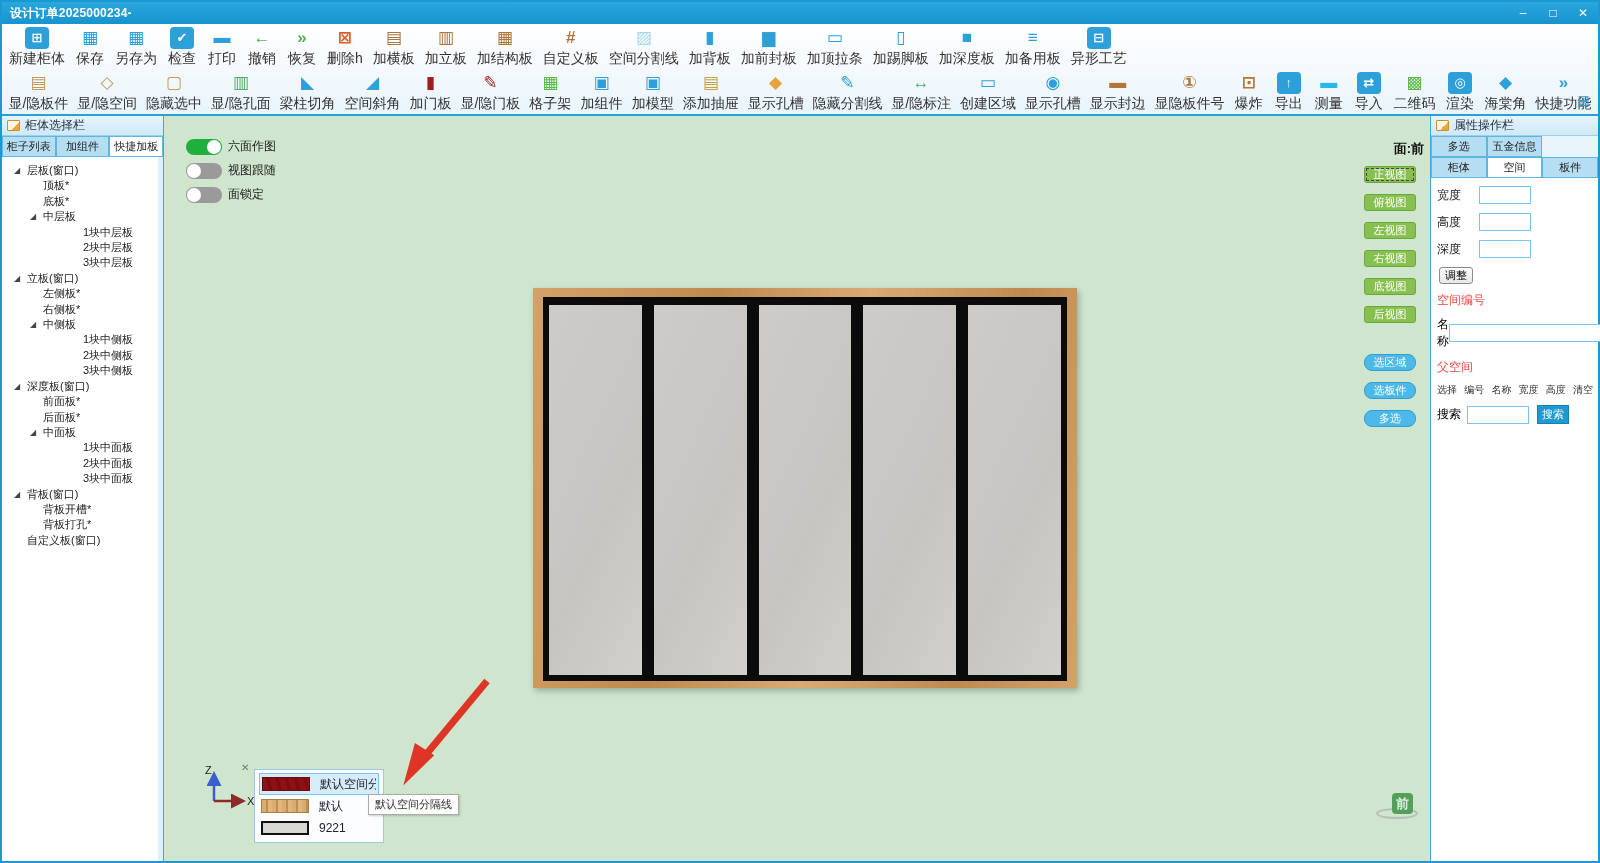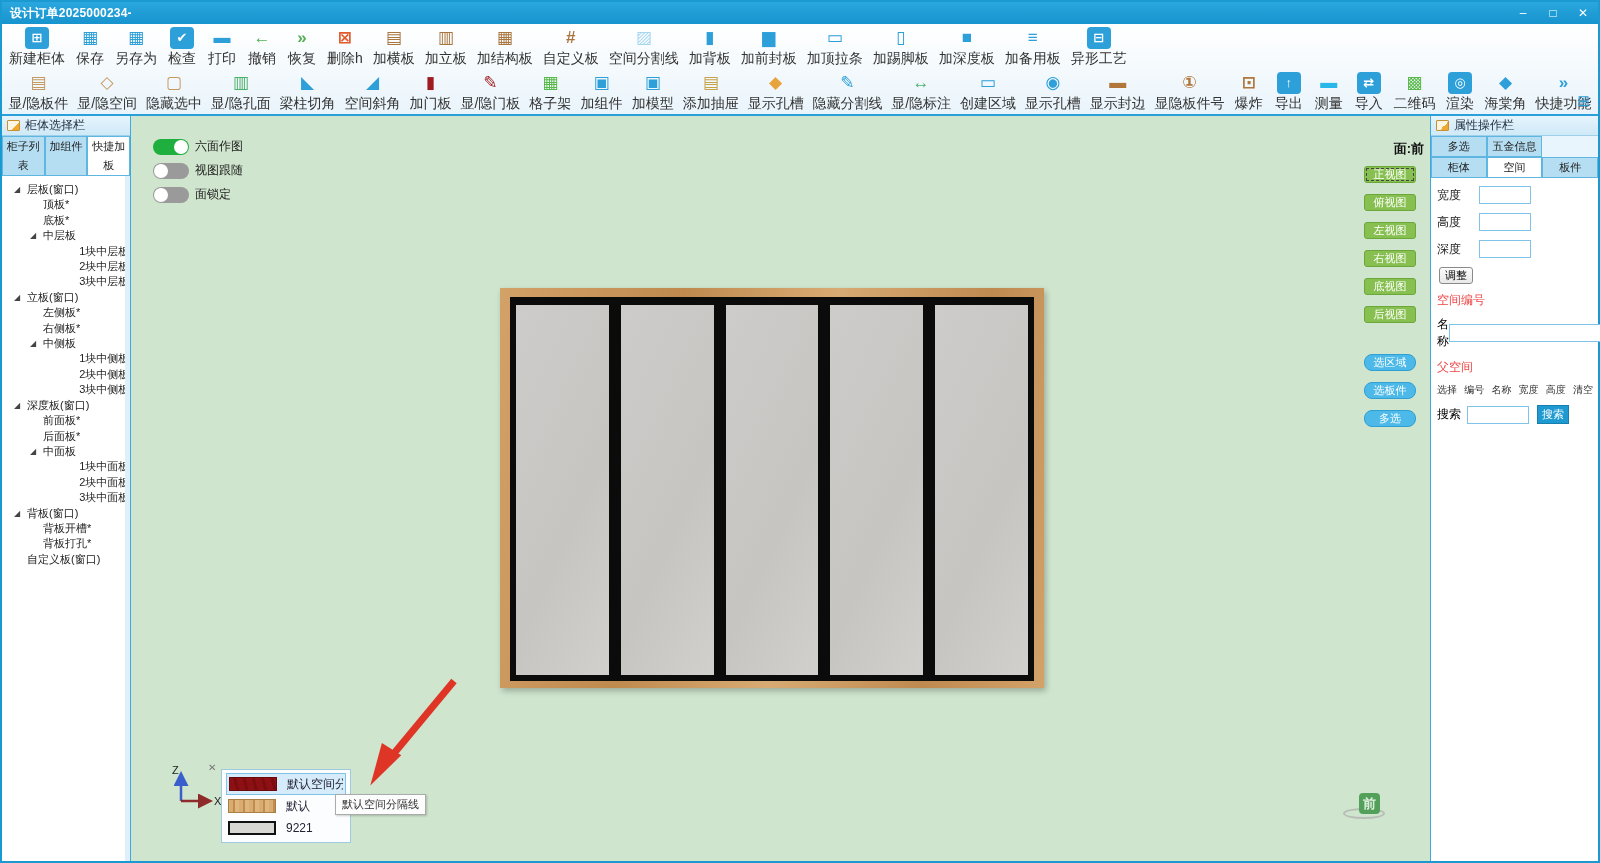--- a/index.html
+++ b/index.html
@@ -27,21 +27,21 @@
   
   .main { flex:1; display:flex; min-height:0; }
 
   
   .panel-hdr { height:20px; background:linear-gradient(#e6f4fc,#cfe9f7); display:flex; align-items:center; font-size:12px; color:#234; padding-left:5px; border-bottom:1px solid #9fd0ea; }
   .note-ico { width:13px; height:11px; background:linear-gradient(135deg,#fdf6e3 60%,#f0a830 60%); border:1px solid #c79030; margin-right:5px; border-radius:1px; }
   .ptabs { display:flex; background:#e8f5fc; }
   .ptab { flex:1; text-align:center; font-size:11px; line-height:19px; background:#b5def2; border:1px solid #5fb6e0; color:#222; cursor:pointer; }
 
   
-  .left-panel { width:129px; border-right:1px solid #3fa9dc; background:#fff; display:flex; flex-direction:column; }
+  .left-panel { width:162px; border-right:1px solid #3fa9dc; background:#fff; display:flex; flex-direction:column; }
   .tree { flex:1; overflow:hidden; padding:6px 0 0 0; border-right:5px solid #dff0fa; }
   .tnode { font-size:11px; color:#222; line-height:15.4px; white-space:nowrap; cursor:pointer; display:flex; align-items:center; }
   .tnode .exp { width:10px; font-size:8px; color:#444; margin-right:3px; }
   .tnode[data-exp="false"] .exp { visibility:hidden; }
   .tnode[data-level="0"] { padding-left:12px; }
   .tnode[data-level="1"] { padding-left:28px; }
   .tnode[data-level="2"] { padding-left:68px; }
 
   
   .canvas { flex:1; position:relative; background:#cfe5cd; min-width:0; }

